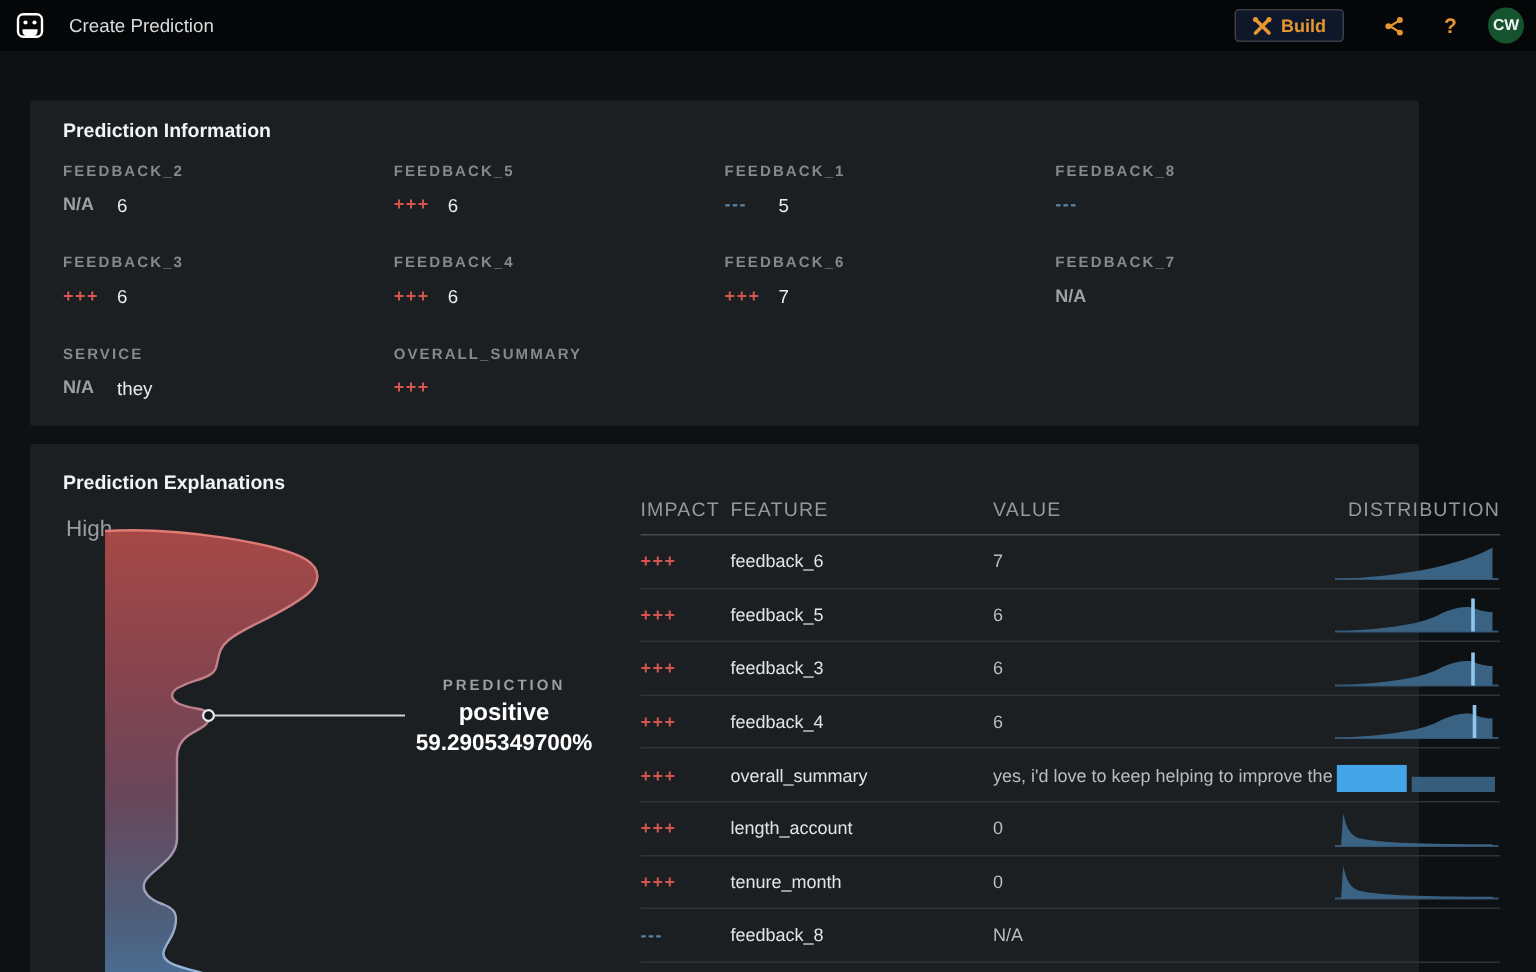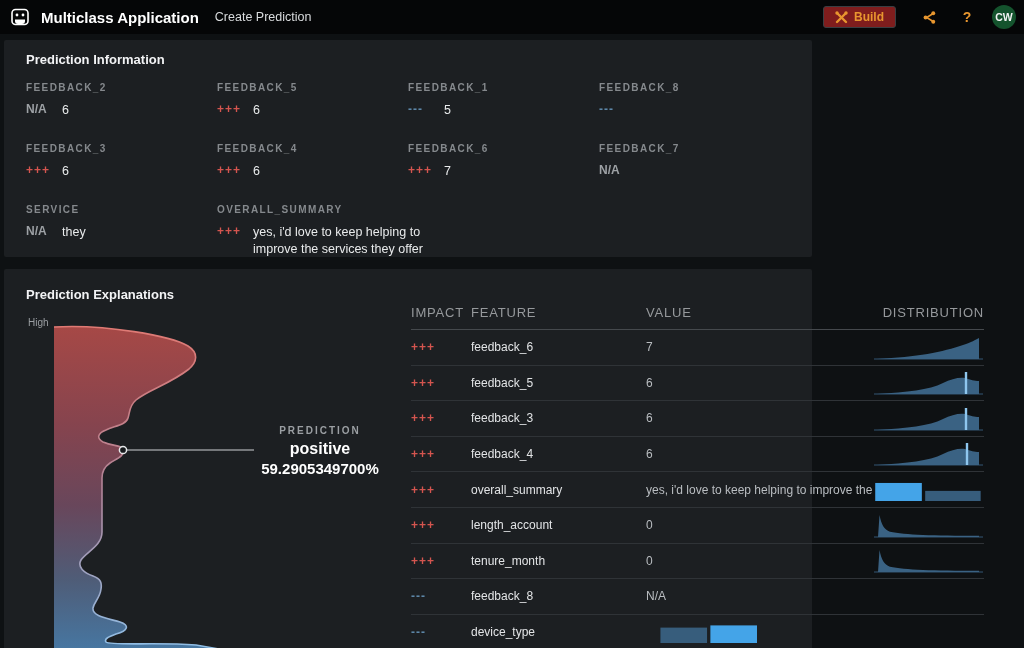--- a/index.html
+++ b/index.html
@@ -6,31 +6,31 @@
   html,body { width:1024px; height:648px; overflow:hidden; background:#0e1113;
     font-family:"Liberation Sans", sans-serif; }
 
   
   .topbar { position:absolute; left:0; top:0; width:1024px; height:34px;
     background:#050607; display:flex; align-items:center; }
   .logo { margin-left:10px; display:flex; align-items:center; }
   .app-title { color:#ffffff; font-size:15px; font-weight:700; margin-left:11px; }
   .breadcrumb { color:#d9dbdd; font-size:12.5px; margin-left:16px; }
   .topbar-right { margin-left:auto; display:flex; align-items:center; gap:0; }
-  .build-btn { height:22px; padding:0 11px; background:#7f1d1d; border:1px solid #3a3e42;
+  .build-btn { height:22px; padding:0 11px; background:#0f172a; border:1px solid #3a3e42;
     border-radius:3px; display:flex; align-items:center; gap:6px; cursor:pointer; }
   .build-btn span { color:#e8962f; font-size:12px; font-weight:700; }
   .icon-btn { width:38px; text-align:center; color:#e8962f; font-weight:700; font-size:14px;
     cursor:pointer; display:flex; justify-content:center; align-items:center; }
   .avatar { width:24px; height:24px; border-radius:50%; background:#14532d; color:#f2f3f4;
     font-size:10.5px; font-weight:700; display:flex; align-items:center; justify-content:center;
     margin-left:6px; margin-right:8px; cursor:pointer; }
 
   
-  .panel { position:absolute; left:4px; width:808px; background:#1c1f22; border-radius:2px; }
+  .panel { position:absolute; left:20px; width:926px; background:#1c1f22; border-radius:2px;margin-top:27px; }
   #panel-info { top:40px; height:217px; }
   #panel-expl { top:269px; height:390px; }
   .panel-title { color:#f2f3f5; font-size:13px; font-weight:700; }
   #panel-info .panel-title { position:absolute; left:22px; top:12px; }
   #panel-expl .panel-title { position:absolute; left:22px; top:18px; }
 
   
   .class-dd { position:absolute; top:5px; right:16px; height:26px; background:#26292c;
     border-radius:3px; display:flex; align-items:center; padding:0 12px; gap:9px; cursor:pointer; }
   .class-dd .dd-text { color:#eceeef; font-size:12.5px; }
@@ -45,21 +45,21 @@
   .field-valrow { display:flex; align-items:flex-start; }
   .imp { display:inline-block; width:36px; font-size:12px; font-weight:700; letter-spacing:1px;
     flex:0 0 36px; }
   .imp-pos { color:#d4554f; }
   .imp-neg { color:#5d87a8; }
   .imp-na  { color:#9da1a5; letter-spacing:0; }
   .field-val { color:#e9ebec; font-size:12.5px; line-height:17px; max-width:200px; }
   .field-wide { grid-column:2 / 4; }
 
   
-  .high-label { position:absolute; left:24px; top:48px; color:#9a9ea2; font-size:10px; }
+  .high-label { position:absolute; left:24px; top:48px; color:#9a9ea2; font-size:15px; }
   #violin { position:absolute; left:42px; top:43px; }
   .callout { position:absolute; left:238px; top:156px; width:156px; text-align:center; }
   .callout .pred-label { color:#9b9fa3; font-size:10px; font-weight:700; letter-spacing:2px; }
   .callout .pred-class { color:#ffffff; font-size:16px; font-weight:700; margin-top:4px; }
   .callout .pred-pct { color:#ffffff; font-size:15px; font-weight:700; margin-top:2px; }
 
   
   .xtable { position:absolute; left:407px; top:36px; width:573px; }
   .thead { display:flex; padding-bottom:9px; border-bottom:1px solid #45494d; }
   .thead div { color:#96999c; font-size:13px; font-weight:400; letter-spacing:0.8px; }
@@ -78,21 +78,20 @@
 
 <div class="topbar">
   <div class="logo">
     <svg width="20" height="20" viewBox="0 0 20 20">
       <rect x="2" y="2.5" width="16" height="15" rx="3.5" fill="none" stroke="#ffffff" stroke-width="1.6"></rect>
       <circle cx="7" cy="8" r="1.4" fill="#ffffff"></circle>
       <circle cx="13" cy="8" r="1.4" fill="#ffffff"></circle>
       <path d="M5 12.5 h10 v1.5 a3 3 0 0 1 -3 3 h-4 a3 3 0 0 1 -3 -3 Z" fill="#ffffff"></path>
     </svg>
   </div>
-  <div class="app-title">Multiclass Application</div>
   <div class="breadcrumb">Create Prediction</div>
 
   <div class="topbar-right">
     <div class="build-btn">
       <svg width="13" height="13" viewBox="0 0 13 13">
         <g stroke="#e8962f" stroke-width="2.4" stroke-linecap="round">
           <line x1="2" y1="2" x2="11" y2="11"></line>
           <line x1="11" y1="2" x2="2" y2="11"></line>
         </g>
         <circle cx="2" cy="2" r="1.7" fill="#e8962f"></circle>
@@ -177,21 +176,20 @@
         <span class="field-label">SERVICE</span>
         <div class="field-valrow">
           <span class="imp imp-na">N/A</span>
           <span class="field-val">they</span>
         </div>
       </div>
       <div class="field-wide">
         <span class="field-label">OVERALL_SUMMARY</span>
         <div class="field-valrow">
           <span class="imp imp-pos">+++</span>
-          <span class="field-val">yes, i'd love to keep helping to improve the services they offer</span>
         </div>
       </div>
     </div>
 </div>
 
 <div class="panel" id="panel-expl">
   <div class="panel-title">Prediction Explanations</div>
   <div class="high-label">High</div>
 
   <svg id="violin" width="340" height="347" viewBox="0 0 340 347">

